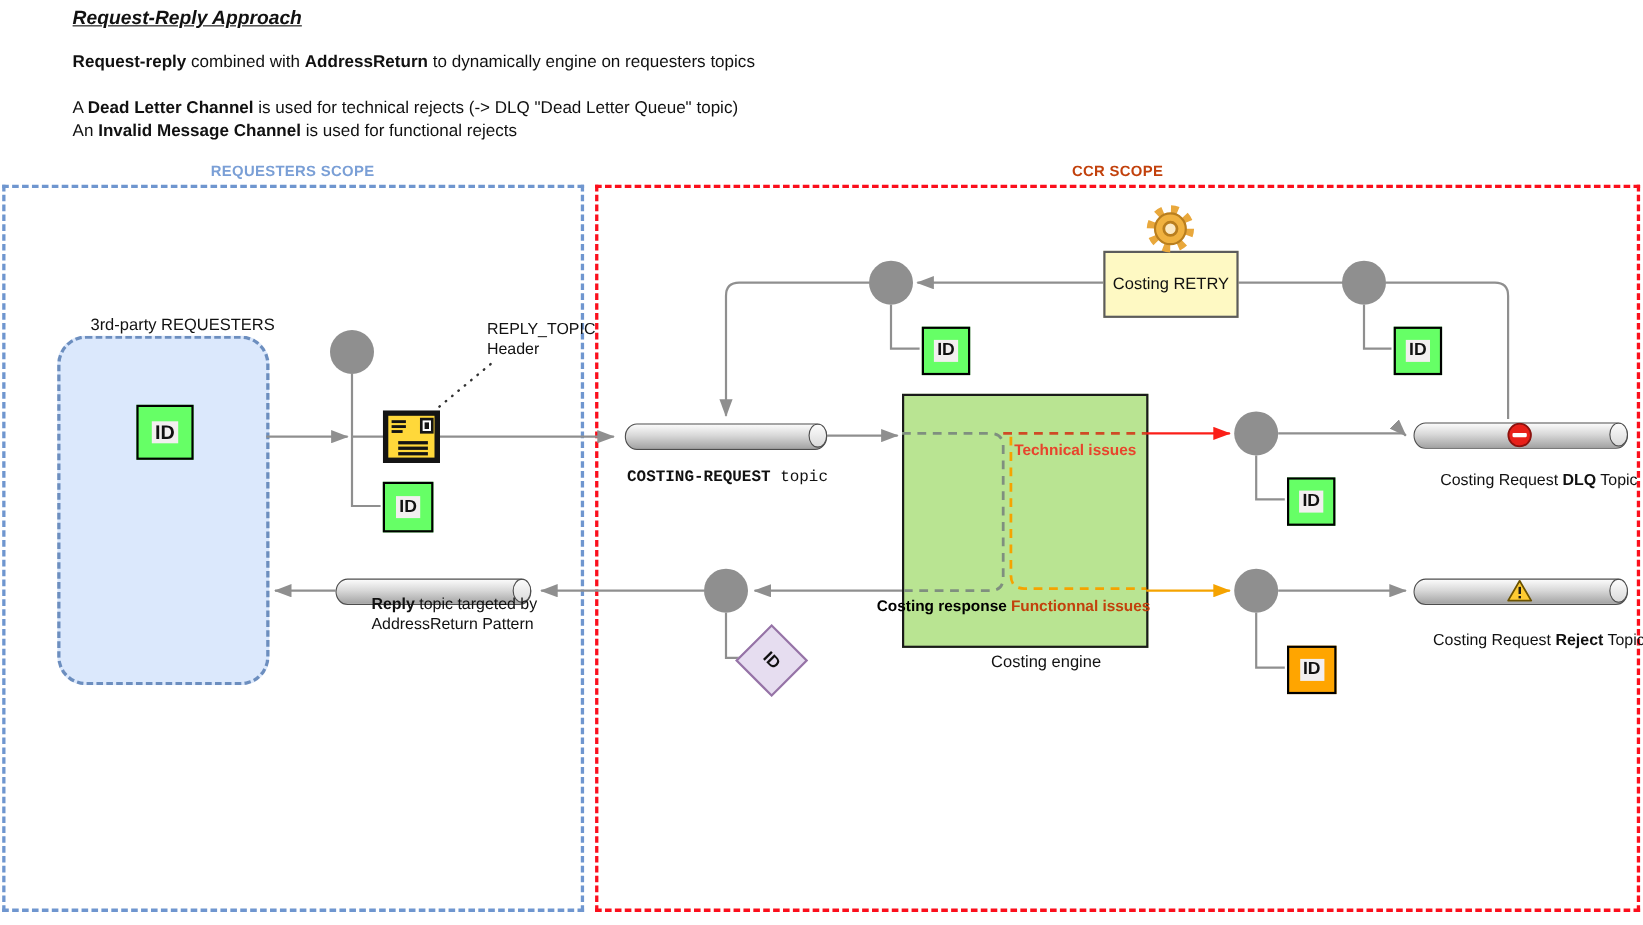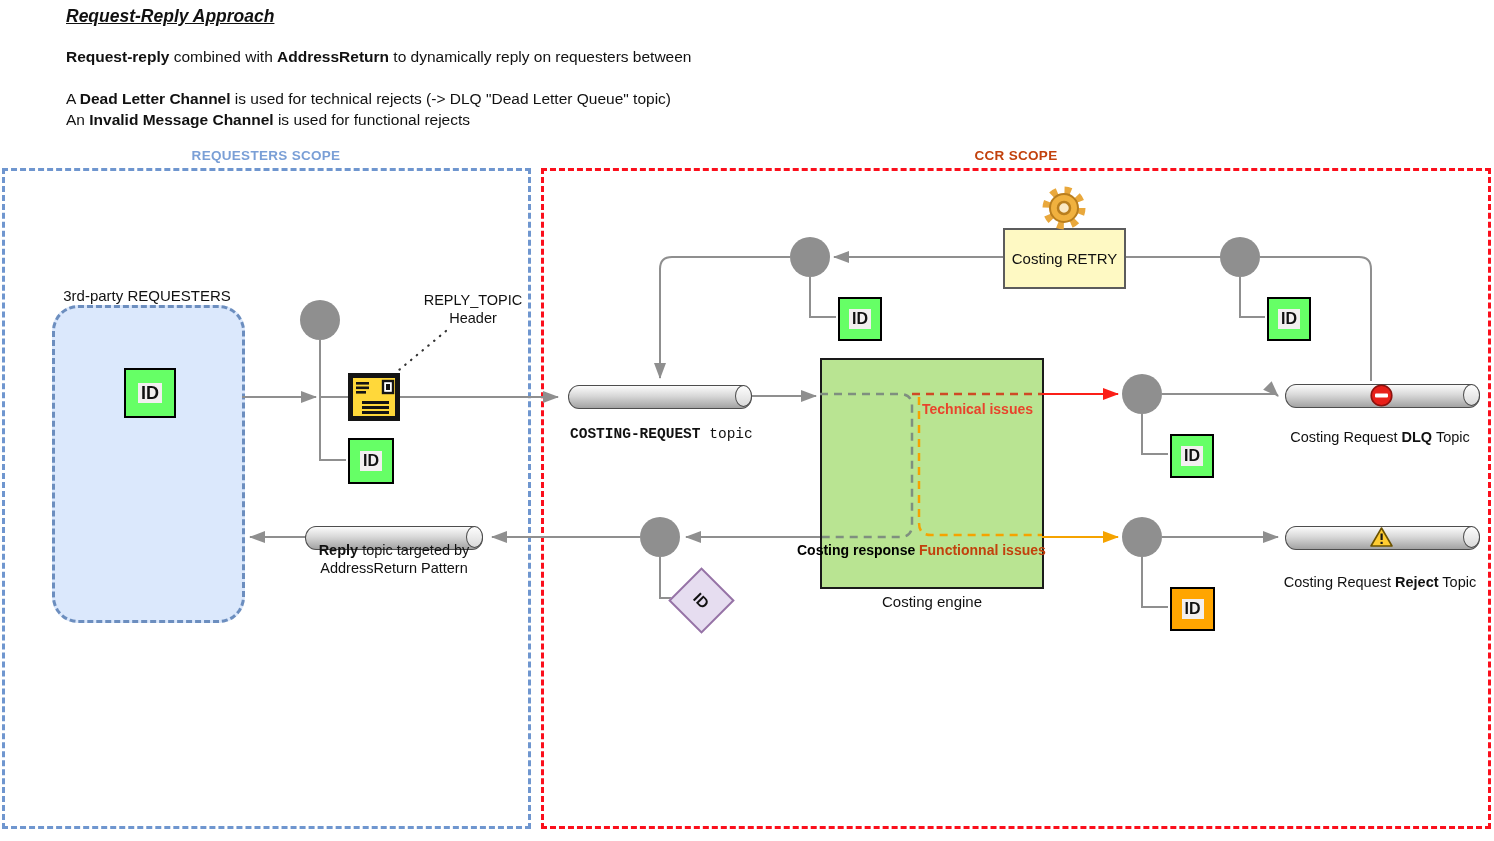--- a/index.html
+++ b/index.html
@@ -46,42 +46,42 @@
   .idbox{z-index:4;display:flex;align-items:center;justify-content:center;border:2px solid #000;}
   .idbox.green{background:#66ff66;}
   .idbox.orange{background:#ffa500;}
   .idbox .tag{background:#f2efef;padding:0 3px;font-weight:bold;font-size:16px;line-height:20px;}
   #diamond{left:678px;top:577px;width:43px;height:43px;background:#e6ddf0;border:2px solid #9673a6;
     transform:rotate(45deg);display:flex;align-items:center;justify-content:center;z-index:4;}
   #diamond .tag{background:transparent;font-weight:bold;font-size:15px;padding:0;}
 
   
   .lbl{z-index:6;white-space:nowrap;font-size:14.5px;}
-  .center{transform:translateX(-50%);text-align:center;}
+  .center{transform:translateX(-50%);margin-left:19px;}
   #lbl-3rdparty{left:147px;top:287px;font-size:15px;}
   #lbl-replytopic{left:473px;top:292px;line-height:17.5px;}
   #lbl-costingrequest{left:570px;top:426px;font-family:"Liberation Mono","DejaVu Sans Mono",monospace;font-size:14.5px;}
   #lbl-technical{left:922px;top:401px;color:#e8442c;font-weight:bold;font-size:14px;}
   #lbl-functional{left:919px;top:542px;color:#c2410c;font-weight:bold;font-size:14px;}
   #lbl-response{left:797px;top:542px;color:#000;font-weight:bold;font-size:14px;}
   #lbl-engine{left:932px;top:593px;font-size:15px;}
   #lbl-dlq{left:1380px;top:429px;}
   #lbl-reject{left:1380px;top:574px;}
   #lbl-reply{left:394px;top:542px;line-height:17.5px;}
 
   
   .icon{z-index:5;}
 </style>
 </head>
 <body>
 
 <div id="stage">
 
   <div class="abs" id="title">Request-Reply Approach</div>
-  <div class="abs introline" style="top:48px;"><b>Request-reply</b><span> combined with </span><b>AddressReturn</b><span> to dynamically reply on requesters between</span></div>
+  <div class="abs introline" style="top:48px;"><b>Request-reply</b><span> combined with </span><b>AddressReturn</b><span> to dynamically engine on requesters topics</span></div>
   <div class="abs introline" style="top:90px;"><span>A </span><b>Dead Letter Channel</b><span> is used for technical rejects (-&gt; DLQ "Dead Letter Queue" topic)</span></div>
   <div class="abs introline" style="top:111px;"><span>An </span><b>Invalid Message Channel</b><span> is used for functional rejects</span></div>
 
   <div class="abs scope" id="scope-blue"></div>
   <div class="abs scope" id="scope-red"></div>
   <div class="abs scope-label" id="lbl-requesters-scope">REQUESTERS SCOPE</div>
   <div class="abs scope-label" id="lbl-ccr-scope">CCR SCOPE</div>
 
   <div class="abs" id="requesters-box"></div>
   <div class="abs lbl center" id="lbl-3rdparty">3rd-party REQUESTERS</div>

